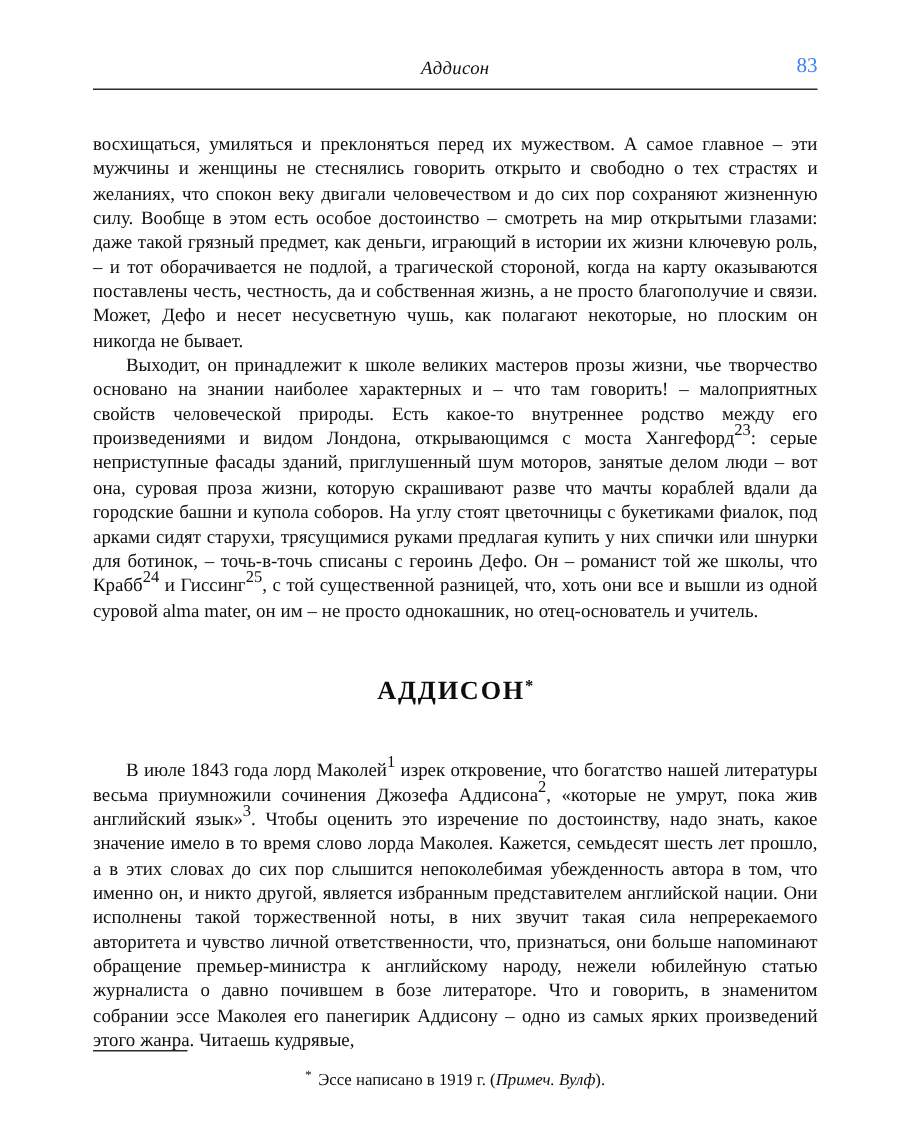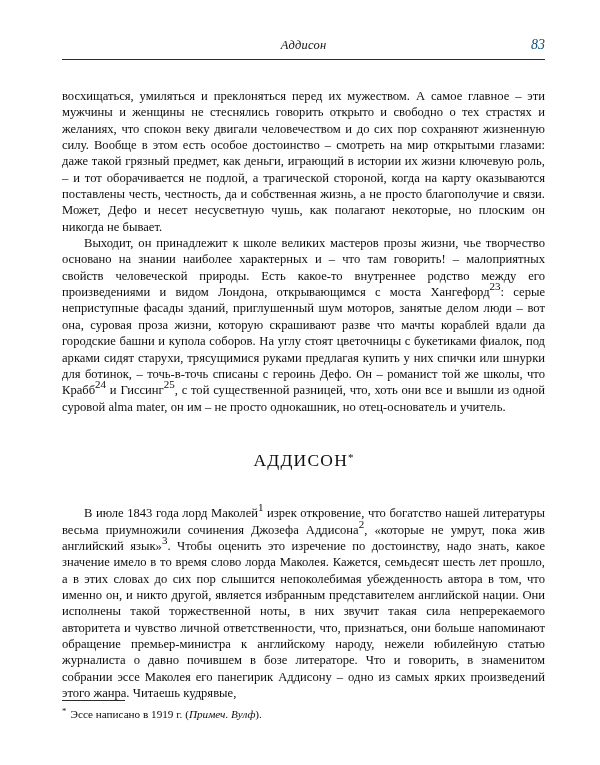--- a/index.html
+++ b/index.html
@@ -43,22 +43,21 @@
     font-size: 12.5px;
     letter-spacing: 0.2px;
     color: #111;
     white-space: nowrap;
   }
   .running-head-folio {
     position: absolute;
     right: 0;
     top: -1px;
     font-size: 14px;
-    color: #0c4a6e;
-    font-style: italic;
+    color: #3b82f6;
   }
   .head-rule {
     position: absolute;
     left: 62px;
     top: 59px;
     width: 483px;
     height: 1px;
     background: #2b2b2b;
   }
 
@@ -92,21 +91,21 @@
     vertical-align: 0.52em;
     line-height: 0;
   }
 
   
   .section-title {
     margin: 0;
     padding: 0;
     text-align: center;
     font-size: 17.5px;
-    font-weight: normal;
+    font-weight: bold;
     letter-spacing: 1.2px;
     line-height: 1;
   }
   .title-block {
     margin-top: 37px;
     margin-bottom: 36px;
   }
   .section-title sup.fn {
     font-size: 11px;
     vertical-align: 0.5em;
@@ -120,24 +119,24 @@
     top: 700px;
     width: 483px;
   }
   .footnote-rule {
     width: 63px;
     height: 1px;
     background: #2b2b2b;
     margin: 0 0 6px 0;
   }
   .footnote-text {
-    margin: 0;
+    margin: 12px;
     font-size: 11.2px;
     line-height: 14px;
-    text-align: left;
+    text-align: center;
   }
   .footnote-text .marker {
     font-size: 8.5px;
     vertical-align: 0.5em;
     line-height: 0;
     margin-right: 1.5px;
   }
   .footnote-text em {
     font-style: italic;
   }

